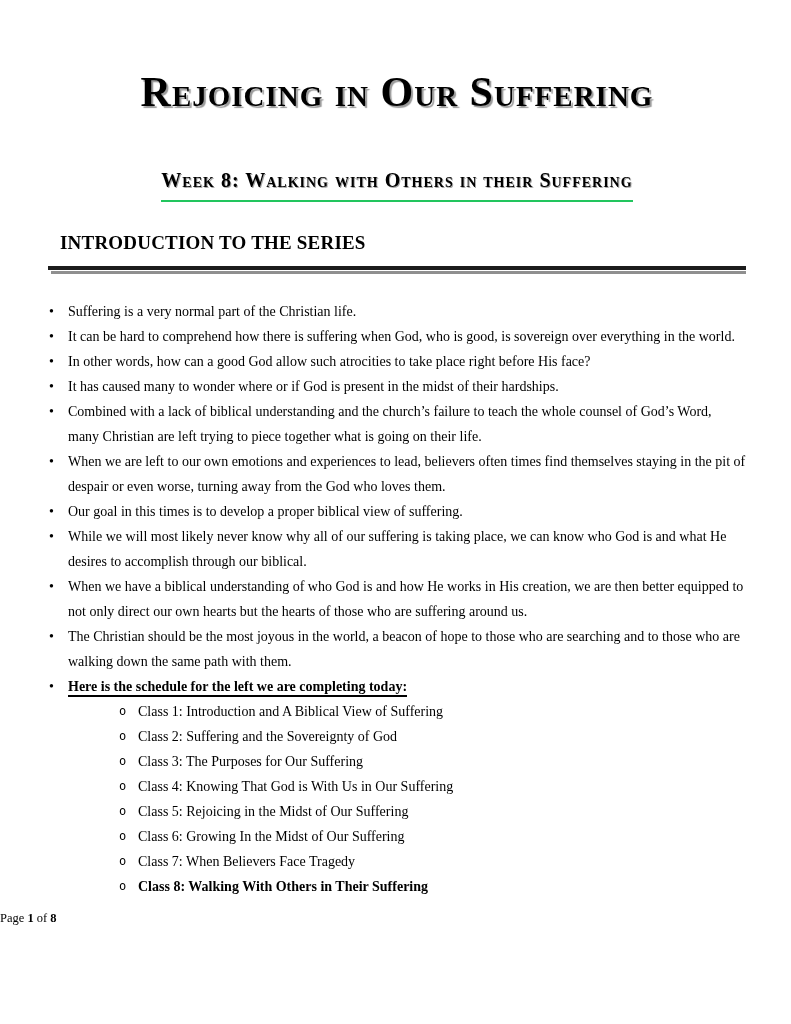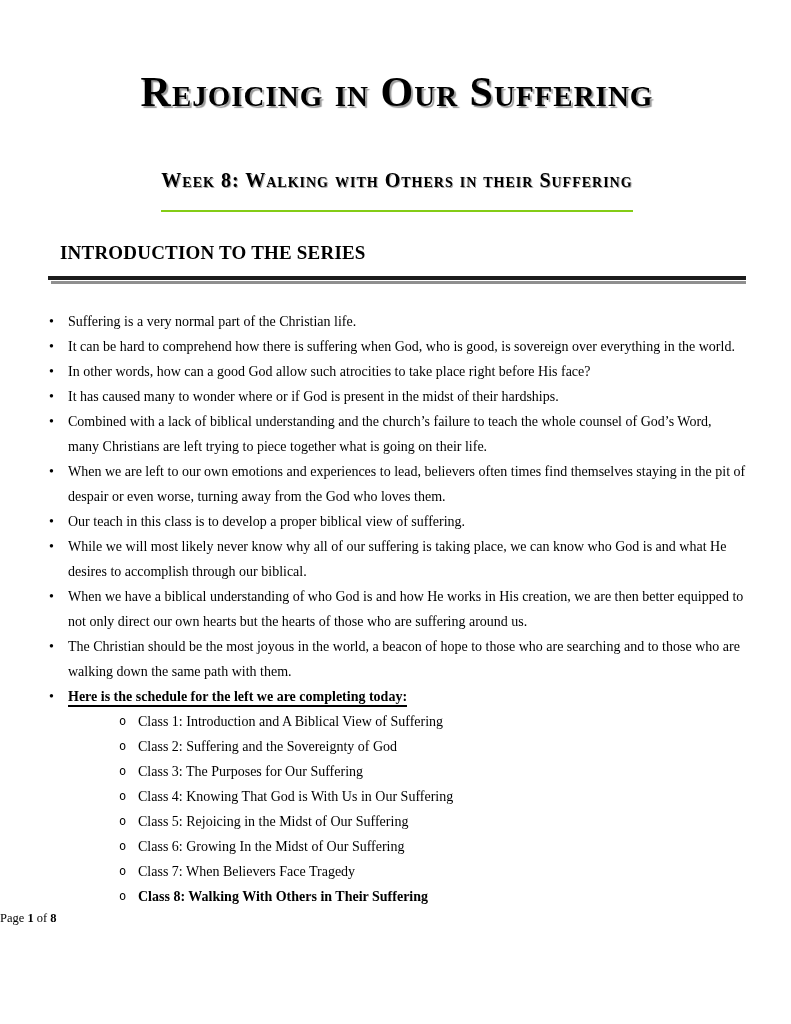--- a/index.html
+++ b/index.html
@@ -31,22 +31,22 @@
     text-align: center;
     font-size: 20px;
     font-weight: bold;
     font-variant: small-caps;
     letter-spacing: 1px;
     line-height: 1.2;
     text-shadow: 1px 1px 0 #a8a8a8;
   }
   .subtitle-inner {
     display: inline-block;
-    border-bottom: 2px solid #84cc16;
-    padding-bottom: 18px;
+    border-bottom: 2px solid #22c55e;
+    padding-bottom: 8px;
     white-space: nowrap;
   }
   .section-heading {
     margin: 12px;
     font-size: 19px;
     font-weight: bold;
     line-height: 1.15;
     letter-spacing: 0.2px;
   }
   .rule-black { height: 4px; background: #1c1c1c; margin-top: 3px; }
@@ -119,29 +119,29 @@
     <li>
       <span class="marker">•</span>
       <span>In other words, how can a good God allow such atrocities to take place right before His face?</span>
     </li>
     <li>
       <span class="marker">•</span>
       <span>It has caused many to wonder where or if God is present in the midst of their hardships.</span>
     </li>
     <li>
       <span class="marker">•</span>
-      <span>Combined with a lack of biblical understanding and the church’s failure to teach the whole counsel of God’s Word, many Christians are left trying to piece together what is going on their life.</span>
+      <span>Combined with a lack of biblical understanding and the church’s failure to teach the whole counsel of God’s Word, many Christian are left trying to piece together what is going on their life.</span>
     </li>
     <li>
       <span class="marker">•</span>
       <span>When we are left to our own emotions and experiences to lead, believers often times find themselves staying in the pit of despair or even worse, turning away from the God who loves them.</span>
     </li>
     <li>
       <span class="marker">•</span>
-      <span>Our teach in this class is to develop a proper biblical view of suffering.</span>
+      <span>Our goal in this times is to develop a proper biblical view of suffering.</span>
     </li>
     <li>
       <span class="marker">•</span>
       <span>While we will most likely never know why all of our suffering is taking place, we can know who God is and what He desires to accomplish through our biblical.</span>
     </li>
     <li>
       <span class="marker">•</span>
       <span>When we have a biblical understanding of who God is and how He works in His creation, we are then better equipped to not only direct our own hearts but the hearts of those who are suffering around us.</span>
     </li>
     <li>

